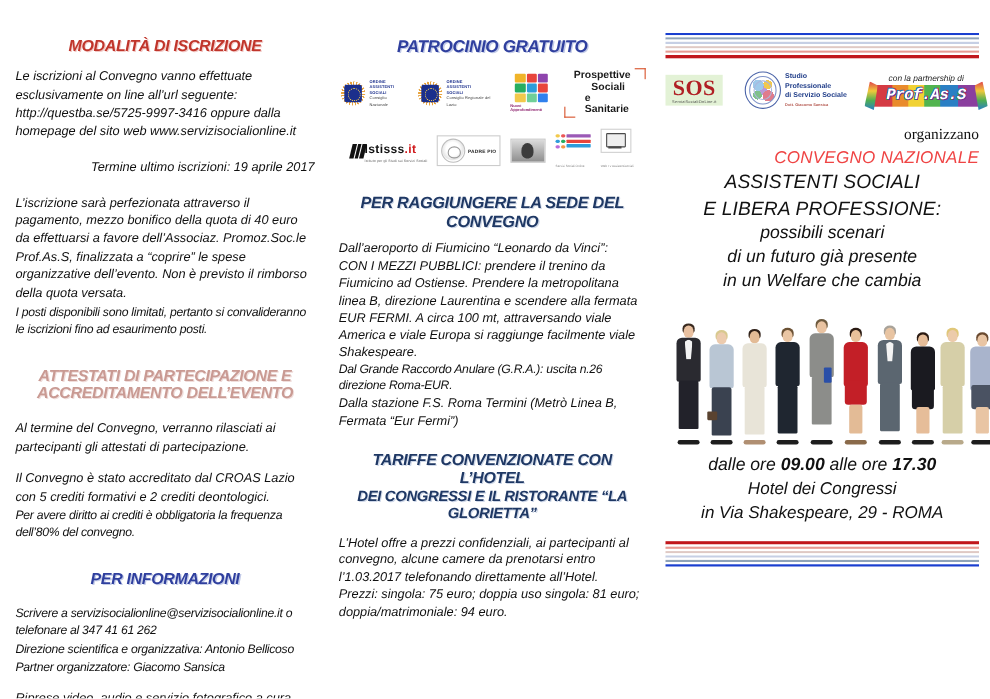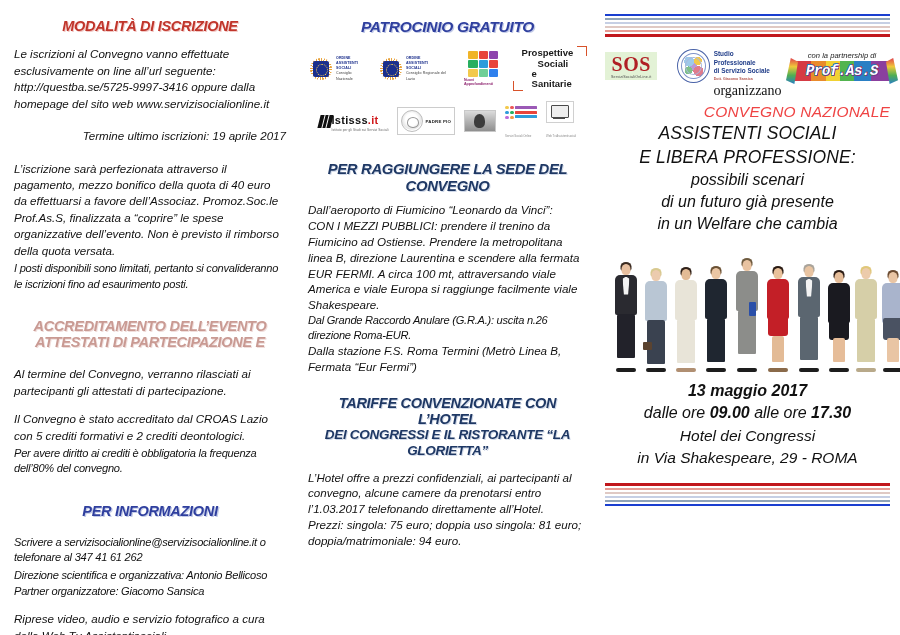--- a/index.html
+++ b/index.html
@@ -10,21 +10,21 @@
   .page {
     position: relative;
     width: 900px;
     height: 635px;
     background: #ffffff;
     font-family: "Liberation Sans", sans-serif;
     overflow: hidden;
   }
   .col {
     position: absolute;
-    top: 0;
+    top: 16px;
     height: 581px;
     box-sizing: border-box;
   }
   .col-left  { left: 0px;   width: 300px; padding: 18px 14px 0 14px; }
   .col-mid   { left: 300px; width: 295px; padding: 18px 8px 0 8px; }
   .col-right { left: 595px; width: 305px; padding: 0px 10px 0 10px; }
 
   
   .hd {
     text-align: center;
@@ -277,24 +277,25 @@
   }
   .profaas .wing-l, .profaas .wing-r {
     position: absolute; top: -3px; width: 12px; height: 26px;
     background: linear-gradient(180deg, #e0414b, #f0c93a, #4fae53, #2a7fc4);
     clip-path: polygon(40% 0, 100% 14%, 70% 100%, 0 86%);
   }
   .profaas .wing-l { left: -8px; }
   .profaas .wing-r { right: -8px; transform: scaleX(-1); }
 
   .organizzano {
-    text-align: center;
+    text-align: right;
     font-family: "Liberation Serif", serif;
     font-size: 14px;
     color: #111;
+    margin-top: 16px;
   }
   .convegno-naz {
     text-align: right;
     font-style: italic;
     font-size: 15.5px;
     color: #ef4444;
     margin-top: 4px;
     letter-spacing: 0.2px;
   }
   .title-block {
@@ -383,22 +384,22 @@
     <p class="body ctr">Termine ultimo iscrizioni: 19 aprile 2017</p>
 
     <div class="sp-16"></div>
 
     <p class="body">L’iscrizione sarà perfezionata attraverso il pagamento, mezzo bonifico della quota di 40 euro da effettuarsi a favore dell’Associaz. Promoz.Soc.le Prof.As.S, finalizzata a “coprire” le spese organizzative dell’evento. Non è previsto il rimborso della quota versata.</p>
 
     <p class="body cond" style="margin-top:2px">I posti disponibili sono limitati, pertanto si convalideranno le iscrizioni fino ad esaurimento posti.</p>
 
     <div class="sp-26"></div>
 
+    <div class="hd hd-rose">ATTESTATI DI PARTECIPAZIONE E</div>
     <div class="hd hd-rose">ACCREDITAMENTO DELL’EVENTO</div>
-    <div class="hd hd-rose">ATTESTATI DI PARTECIPAZIONE E</div>
 
     <div class="sp-16"></div>
 
     <p class="body">Al termine del Convegno, verranno rilasciati ai partecipanti gli attestati di partecipazione.</p>
 
     <div class="sp-12"></div>
 
     <p class="body">Il Convegno è stato accreditato dal CROAS Lazio con 5 crediti formativi e 2 crediti deontologici.</p>
 
     <p class="body cond" style="margin-top:2px">Per avere diritto ai crediti è obbligatoria la frequenza dell’80% del convegno.</p>
@@ -674,21 +675,20 @@
           <i class="head" style="background:#e9c5a4"></i>
         <i class="torso" style="background:#a9b4cc"></i>
         <i class="skirt" style="background:#4a5262"></i>
         <i class="legs" style="background:#e9c5a4;top:66px;height:24px;width:12px"></i>
           <i class="shoes"></i>
       </div>
 
     </div>
 
     <div class="when-block">
-      <div class="w1">13 maggio 2017</div>
       <div class="w2"><span>dalle ore </span><b>09.00</b><span> alle ore </span><b>17.30</b></div>
       <div class="w3">Hotel dei Congressi</div>
       <div class="w4">in Via Shakespeare, 29 - ROMA</div>
     </div>
 
     <div class="stripes" style="margin-top:14px">
       <div class="s" style="background:#c1171c;height:3px"></div>
         <div class="gap"></div>
       <div class="s" style="background:#e79a92"></div>
         <div class="gap"></div>

